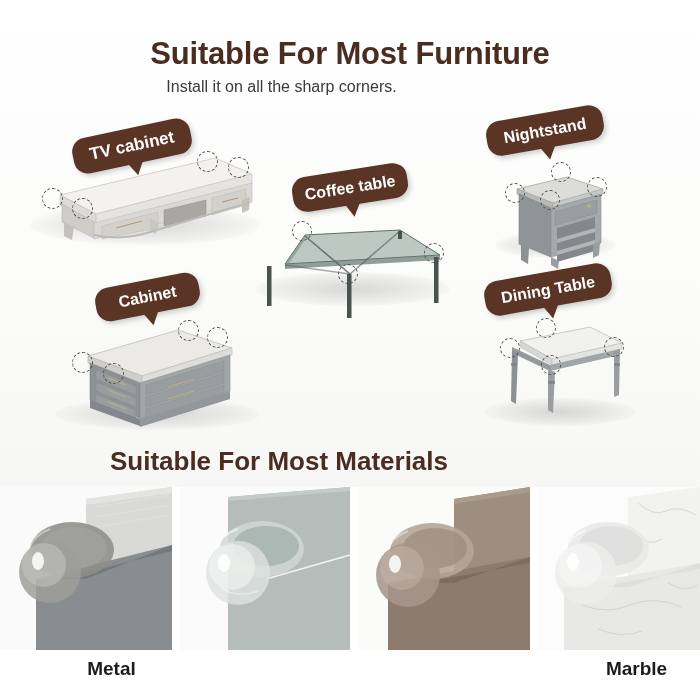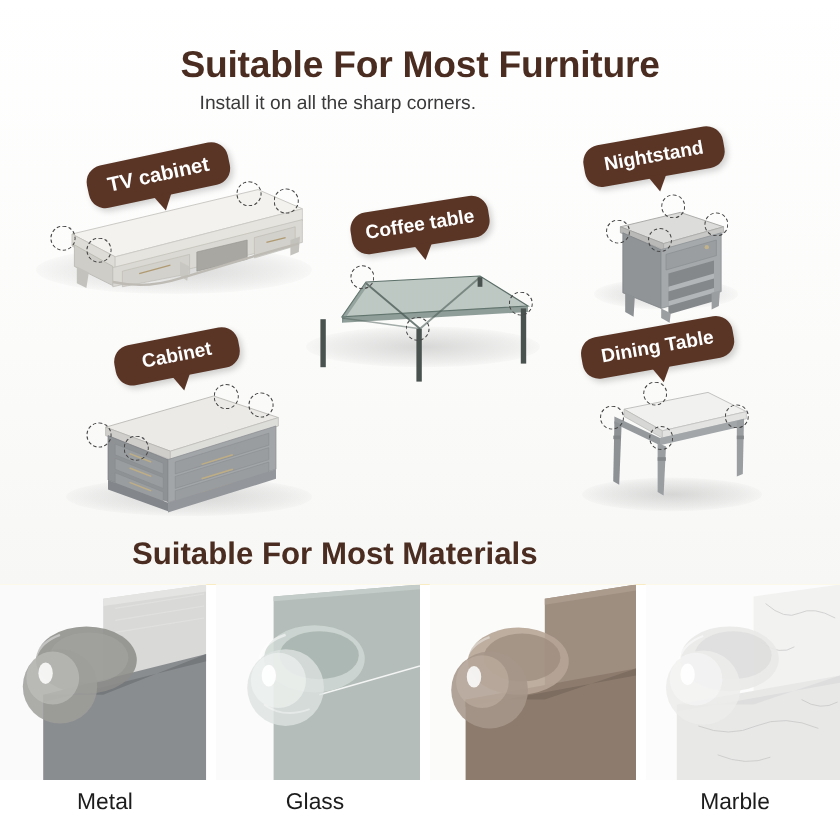--- a/index.html
+++ b/index.html
@@ -2,21 +2,21 @@
 <html><head>
 <meta charset="utf-8">
 <title>Suitable For Most Furniture</title>
 <style>
   * { margin:0; padding:0; box-sizing:border-box; }
   html,body{
     width:700px; height:700px;
     font-family:"Liberation Sans", sans-serif;
     background:#ffffff; overflow:hidden;
   }
-  .page{ position:relative; width:700px; height:700px; background:#eab308; }
+  .page{ position:relative; width:700px; height:700px; background:#d946ef; }
 
   
   .furniture-section{
     position:absolute; left:0; top:0; width:700px; height:487px;
     background:linear-gradient(180deg,#ffffff 0%,#fbfbfa 60%,#f7f7f6 100%);
   }
   .title{
     position:absolute; left:0; top:36px; width:700px; text-align:center;
     font-size:31px; font-weight:bold; color:#4a2d20; letter-spacing:-0.2px;
   }
@@ -67,21 +67,21 @@
   }
   .panels{ position:absolute; left:0; top:0; width:700px; height:163px; }
   .panel{
     position:absolute; top:0; height:163px; overflow:hidden; background:#ffffff;
   }
   .panel .scene{ position:absolute; inset:0; }
 
   .mat-labels{ position:absolute; left:0; top:163px; width:700px; height:50px; }
   .mat-label{
     position:absolute; top:8px; text-align:center; width:175px;
-    font-size:19px; font-weight:normal; color:#1c1c1c;
+    font-size:19px; font-weight:bold; color:#1c1c1c;margin-left:24px;
   }
 </style>
 </head>
 <body>
 
 <div class="page">
 
   <div class="furniture-section">
 
     <div class="title">Suitable For Most Furniture</div>
@@ -326,18 +326,17 @@
           <circle cx="48" cy="86" r="31" fill="#ececeb" opacity=".85"></circle>
           <circle cx="42" cy="79" r="22" fill="#f7f7f6" opacity=".6"></circle>
           <ellipse cx="35" cy="75" rx="6" ry="9" fill="#ffffff" opacity=".9"></ellipse>
           <path d="M28,62 Q32,49 48,43" stroke="#ffffff" stroke-width="2" fill="none" opacity=".5"></path>
         </svg>
       </div>
     </div>
 
     <div class="mat-labels">
       <div class="mat-label" style="left:0;">Metal</div>
-      <div class="mat-label" style="left:175px;">Glass</div>
       <div class="mat-label" style="left:525px;text-align:center;">Marble</div>
     </div>
   </div>
 
 </div>
 
 </body></html>

